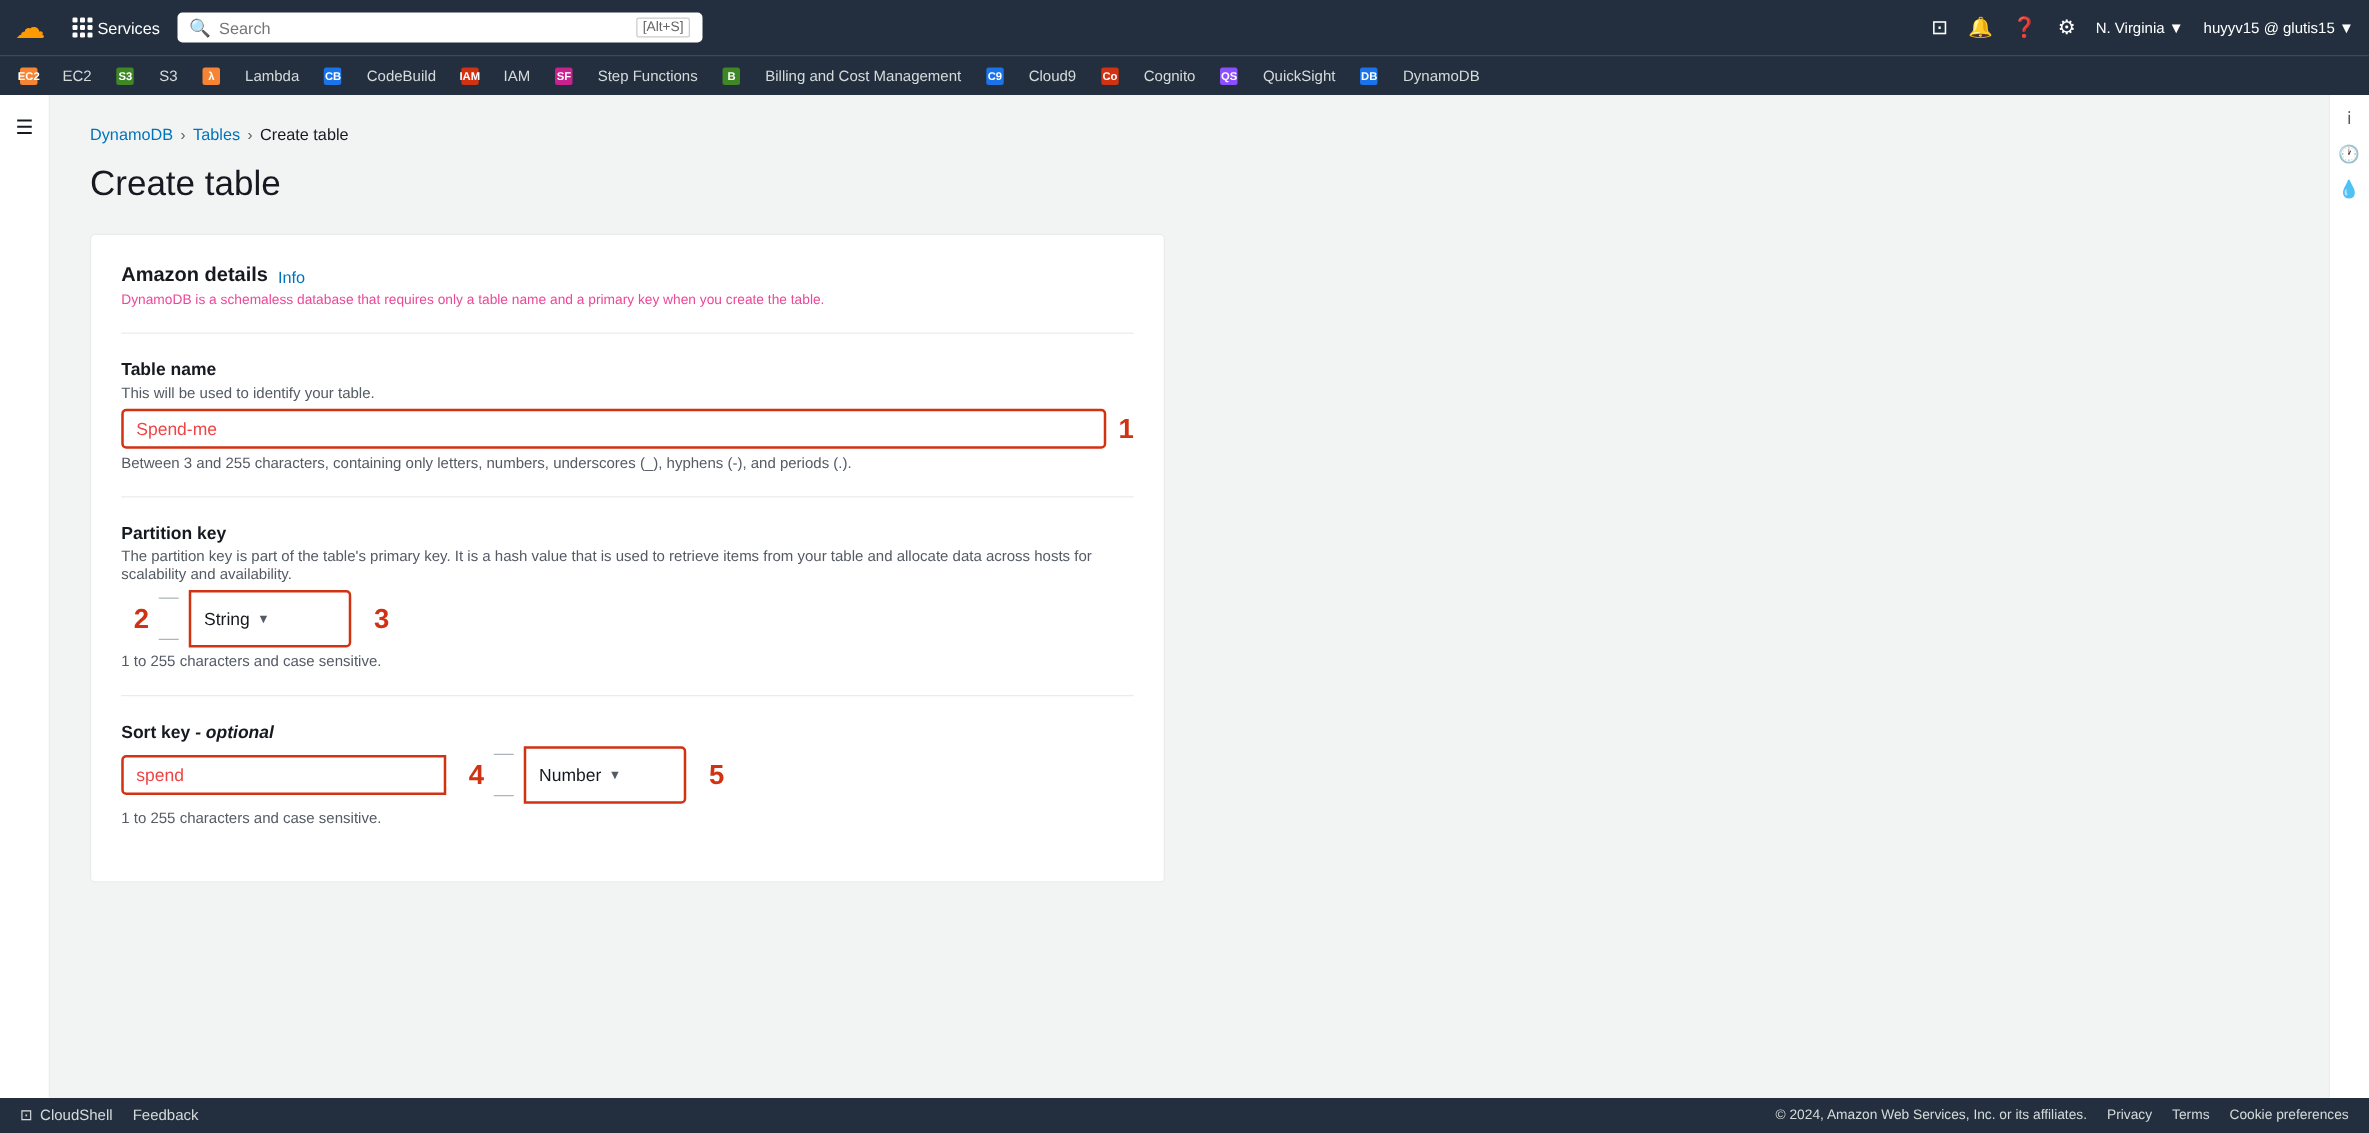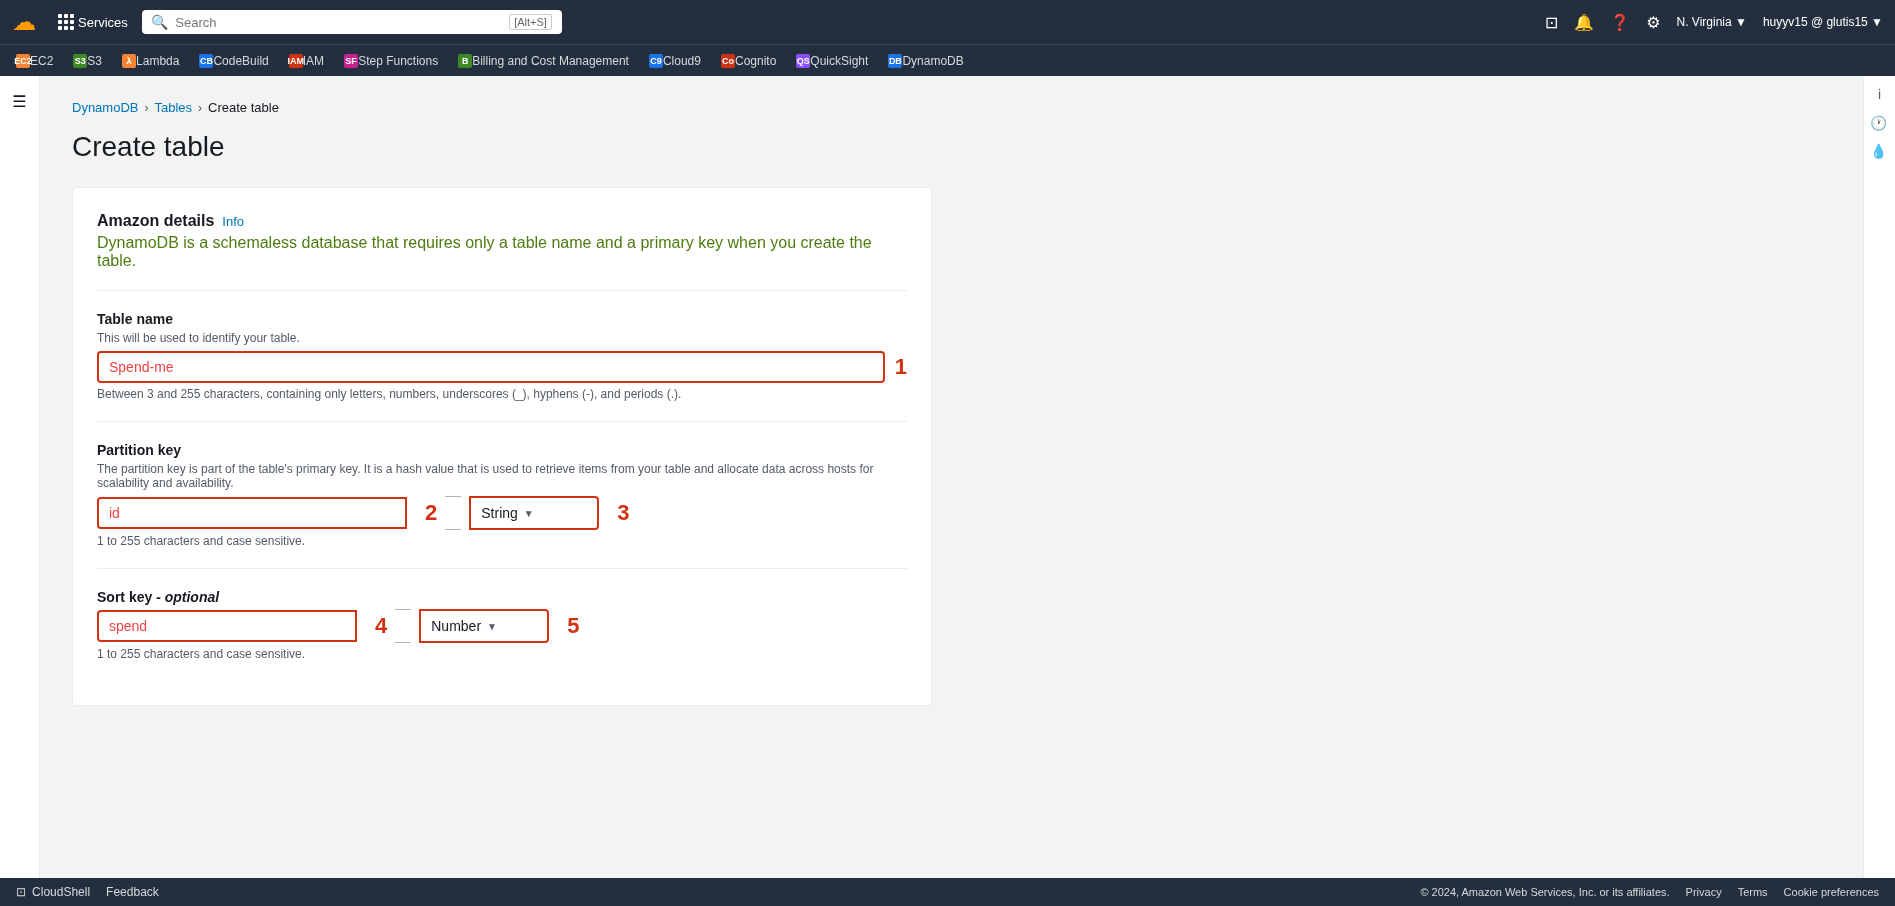--- a/index.html
+++ b/index.html
@@ -41,21 +41,21 @@
 
     
     .service-bar {
       display: flex; align-items: center;
       background: #232f3e; color: #fff;
       height: 32px; padding: 0 8px; gap: 4px;
       position: fixed; top: 44px; left: 0; right: 0; z-index: 99;
       border-top: 1px solid #3a4a5a;
     }
     .service-item {
-      display: flex; align-items: center; gap: 0;
+      display: flex; align-items: center; gap: 20px;
       font-size: 12px; color: #d5dbdb; cursor: pointer;
       padding: 4px 8px; border-radius: 2px; white-space: nowrap;
     }
     .service-badge {
       width: 14px; height: 14px; border-radius: 2px;
       display: inline-flex; align-items: center; justify-content: center;
       font-size: 9px; font-weight: bold; color: #fff; flex-shrink: 0;
     }
 
     
@@ -103,21 +103,21 @@
       padding: 24px; max-width: 860px;
     }
 
     .section-header {
       display: flex; align-items: center; gap: 8px; margin-bottom: 4px;
     }
     .section-title { font-size: 16px; font-weight: 700; color: #16191f; }
     .info-link {
       font-size: 13px; color: #0073bb; cursor: pointer; font-weight: 400;
     }
-    .section-desc { font-size: 16px; color: #4d7c0f; }
+    .section-desc { font-size: 11px; color: #ec4899; }
 
     .divider { border: none; border-top: 1px solid #e9ebed; margin: 20px 0; }
 
     
     .field-group { margin-bottom: 20px; }
     .field-label { font-size: 14px; font-weight: 700; color: #16191f; margin-bottom: 4px; }
     .field-hint { font-size: 12px; color: #545b64; margin-bottom: 6px; }
     .field-note { font-size: 12px; color: #545b64; margin-top: 4px; }
     .field-italic { font-style: italic; font-weight: 700; }
 
@@ -150,21 +150,21 @@
     }
     .bottom-spacer { flex: 1; }
     .bottom-text { color: #d5dbdb; font-size: 11px; }
     .bottom-link { color: #d5dbdb; font-size: 11px; cursor: pointer; }
 
     
     .select-wrapper {
       display: flex; align-items: center;
       border: 1px solid #aab7b8; border-left: none;
       border-radius: 0 4px 4px 0; padding: 0 10px;
-      height: 34px; background: #fff; cursor: pointer;
+      height: 46px; background: #fff; cursor: pointer;
       font-size: 14px; gap: 6px; min-width: 130px;
     }
     .caret { font-size: 10px; color: #545b64; }
   </style>
 </head>
 <body>
 
 <div class="top-nav">
   <div class="aws-logo">
     <svg viewBox="0 0 50 50" xmlns="http://www.w3.org/2000/svg">
@@ -289,21 +289,20 @@
       </div>
       <div class="field-note">Between 3 and 255 characters, containing only letters, numbers, underscores (_), hyphens (-), and periods (.).</div>
     </div>
 
     <hr class="divider">
 
     <div class="field-group">
       <div class="field-label">Partition key</div>
       <div class="field-hint">The partition key is part of the table's primary key. It is a hash value that is used to retrieve items from your table and allocate data across hosts for scalability and availability.</div>
       <div style="display:flex; align-items:center; gap:8px;">
-        <input type="text" class="text-input highlight-red" style="width: 310px; border-radius: 4px 0px 0px 4px; border-right: none;" value="id">
         <span class="annotation">2</span>
         <div style="width:16px; height:34px; border-top:1px solid #aab7b8; border-bottom:1px solid #aab7b8; background:#fff;"></div>
         <div class="select-wrapper highlight-red">
           <span>String</span>
           <span class="caret">▼</span>
         </div>
         <span class="annotation">3</span>
       </div>
       <div class="field-note">1 to 255 characters and case sensitive.</div>
     </div>

